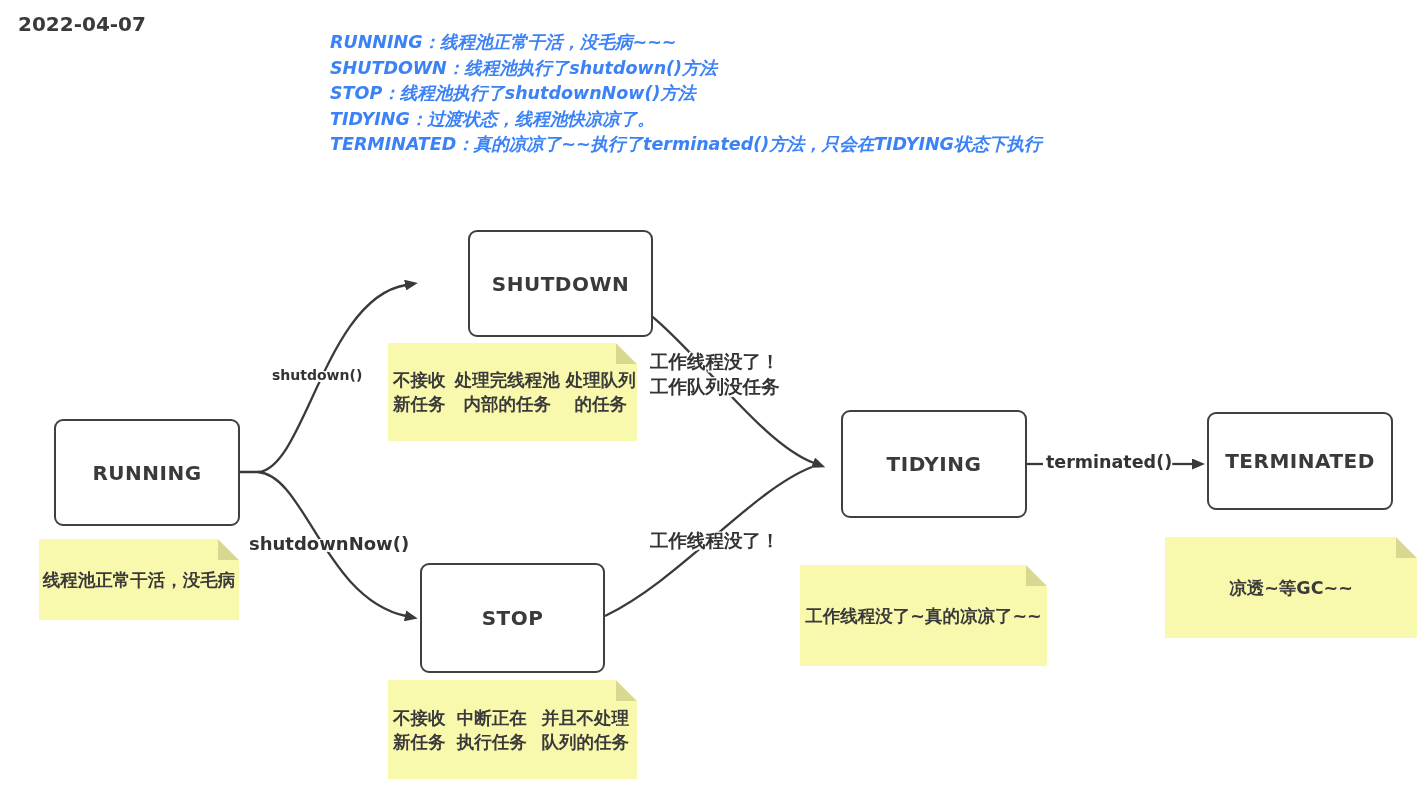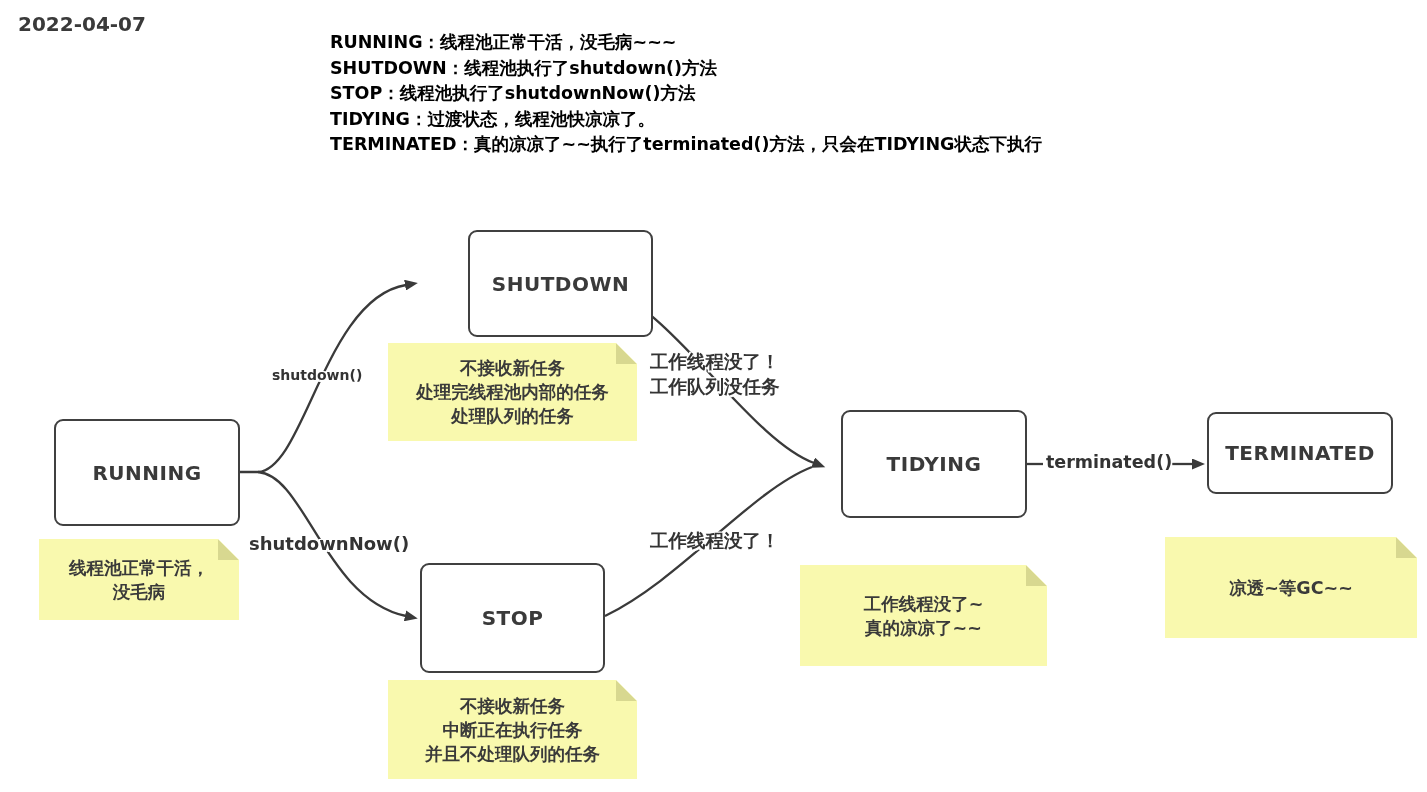--- a/index.html
+++ b/index.html
@@ -7,39 +7,40 @@
   body { font-family:"DejaVu Sans","Liberation Sans",sans-serif; color:#3a3a3a; }
   .canvas {
     position:relative; width:1427px; height:792px; background:#ffffff; overflow:hidden;
   }
   .date {
     position:absolute; left:18px; top:12px;
     font-size:20px; font-weight:bold; color:#3a3a3a;
   }
   .legend {
     position:absolute; left:330px; top:30px;
-    font-size:17.5px; font-weight:bold; line-height:25.5px; color:#000000;
+    font-size:17.5px; font-weight:bold; line-height:25.5px; color:#3b82f6;
     white-space:nowrap;
+    font-style:italic;
   }
   .state-box {
     position:absolute; background:#ffffff;
     border:2.4px solid #404040; border-radius:9px;
     display:flex; align-items:center; justify-content:center;
     font-size:20px; font-weight:bold; color:#3a3a3a; letter-spacing:0.5px;
     z-index:3;
   }
   .box-running    { left:54px;  top:419px; width:186px; height:107px; }
   .box-shutdown   { left:420px; top:230px; width:185px; height:107px;margin-left:48px; }
   .box-stop       { left:420px; top:563px; width:185px; height:110px;align-items:center; }
   .box-tidying    { left:831px; top:410px; width:186px; height:108px;margin-left:10px; }
-  .box-terminated { left:1207px;top:412px; width:186px; height:82px; }
+  .box-terminated { left:1207px;top:412px; width:186px; height:98px; }
   .note {
     position:absolute; background:#f9f9ae;
     clip-path: polygon(0 0, calc(100% - 21px) 0, 100% 21px, 100% 100%, 0 100%);
-    display:flex; flex-direction:column; align-items:center; justify-content:center;
+    display:flex; flex-direction:row; align-items:center; justify-content:center;
     font-size:17.5px; font-weight:bold; color:#3a3a3a; line-height:24px;
     text-align:center; z-index:1;
   }
   .note::before {
     content:""; position:absolute; top:0; right:0; width:21px; height:21px;
     background:#d8d890; clip-path: polygon(0 0, 100% 100%, 0 100%);
   }
   .note-running    { left:39px;   top:539px; width:200px; height:81px; }
   .note-shutdown   { left:388px;  top:343px; width:249px; height:98px; }
   .note-stop       { left:388px;  top:680px; width:249px; height:99px; }

